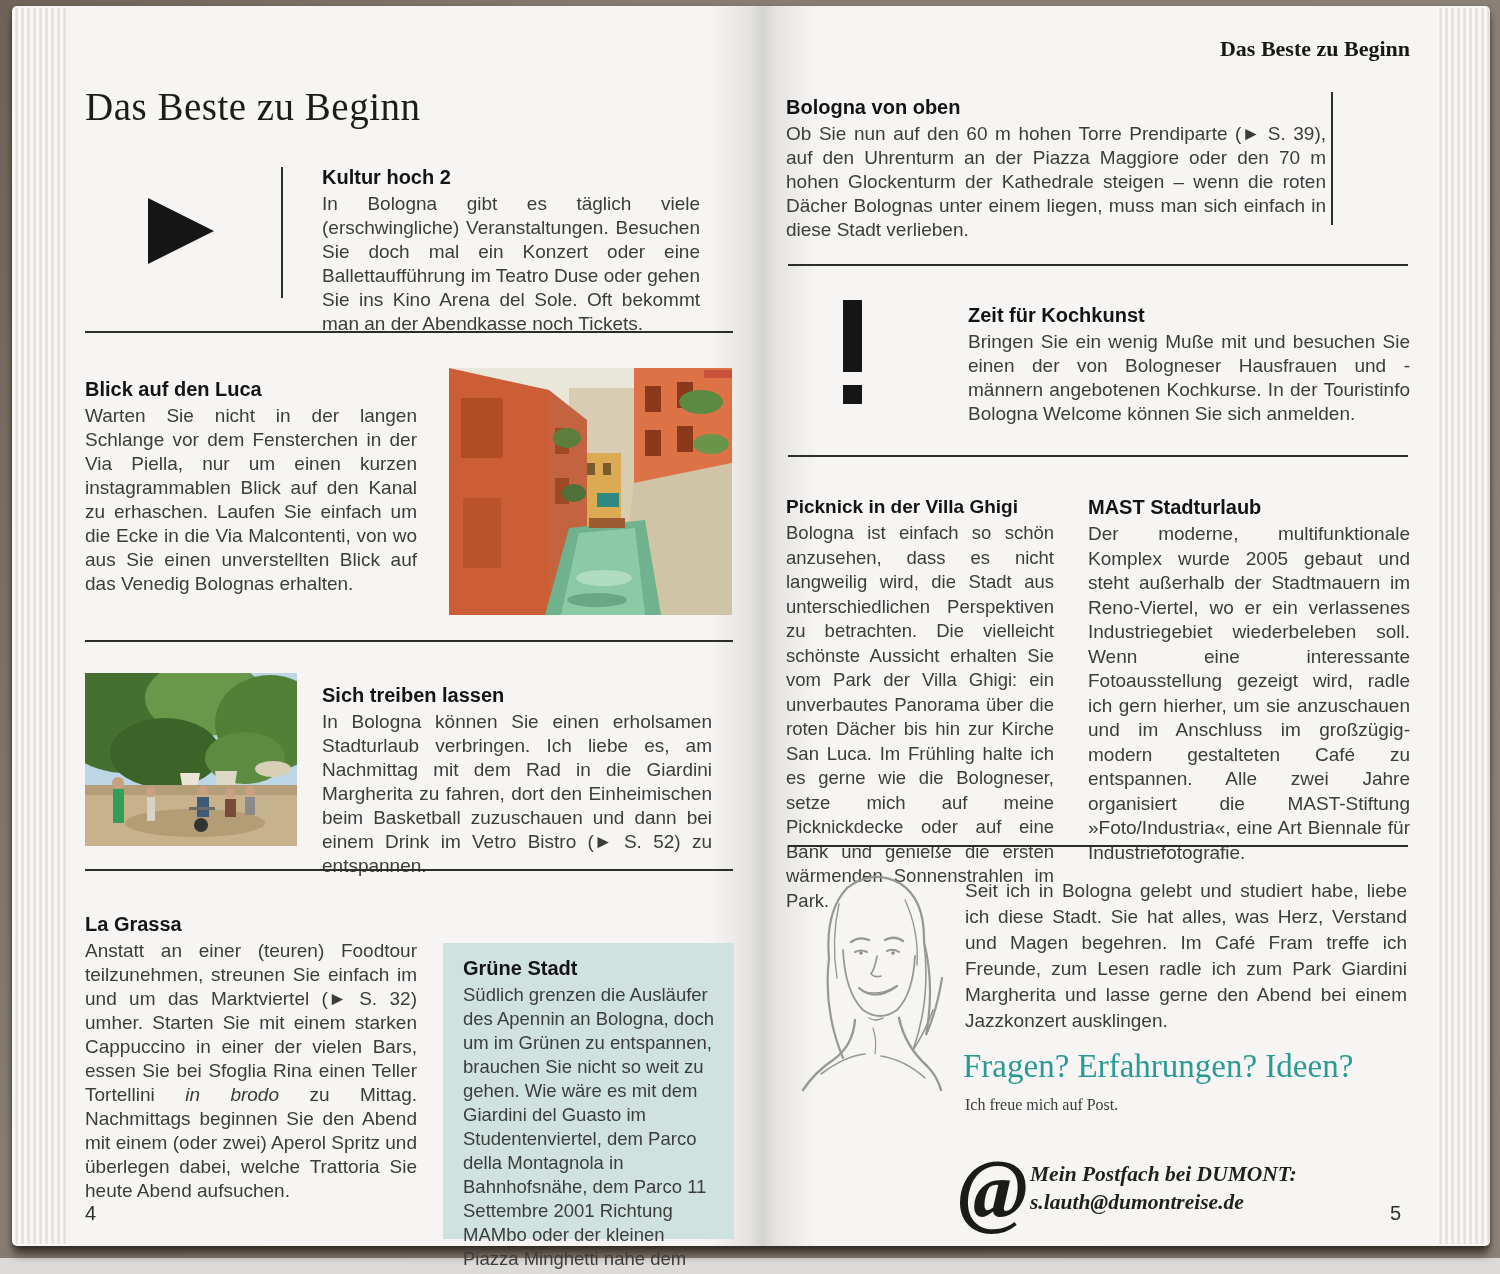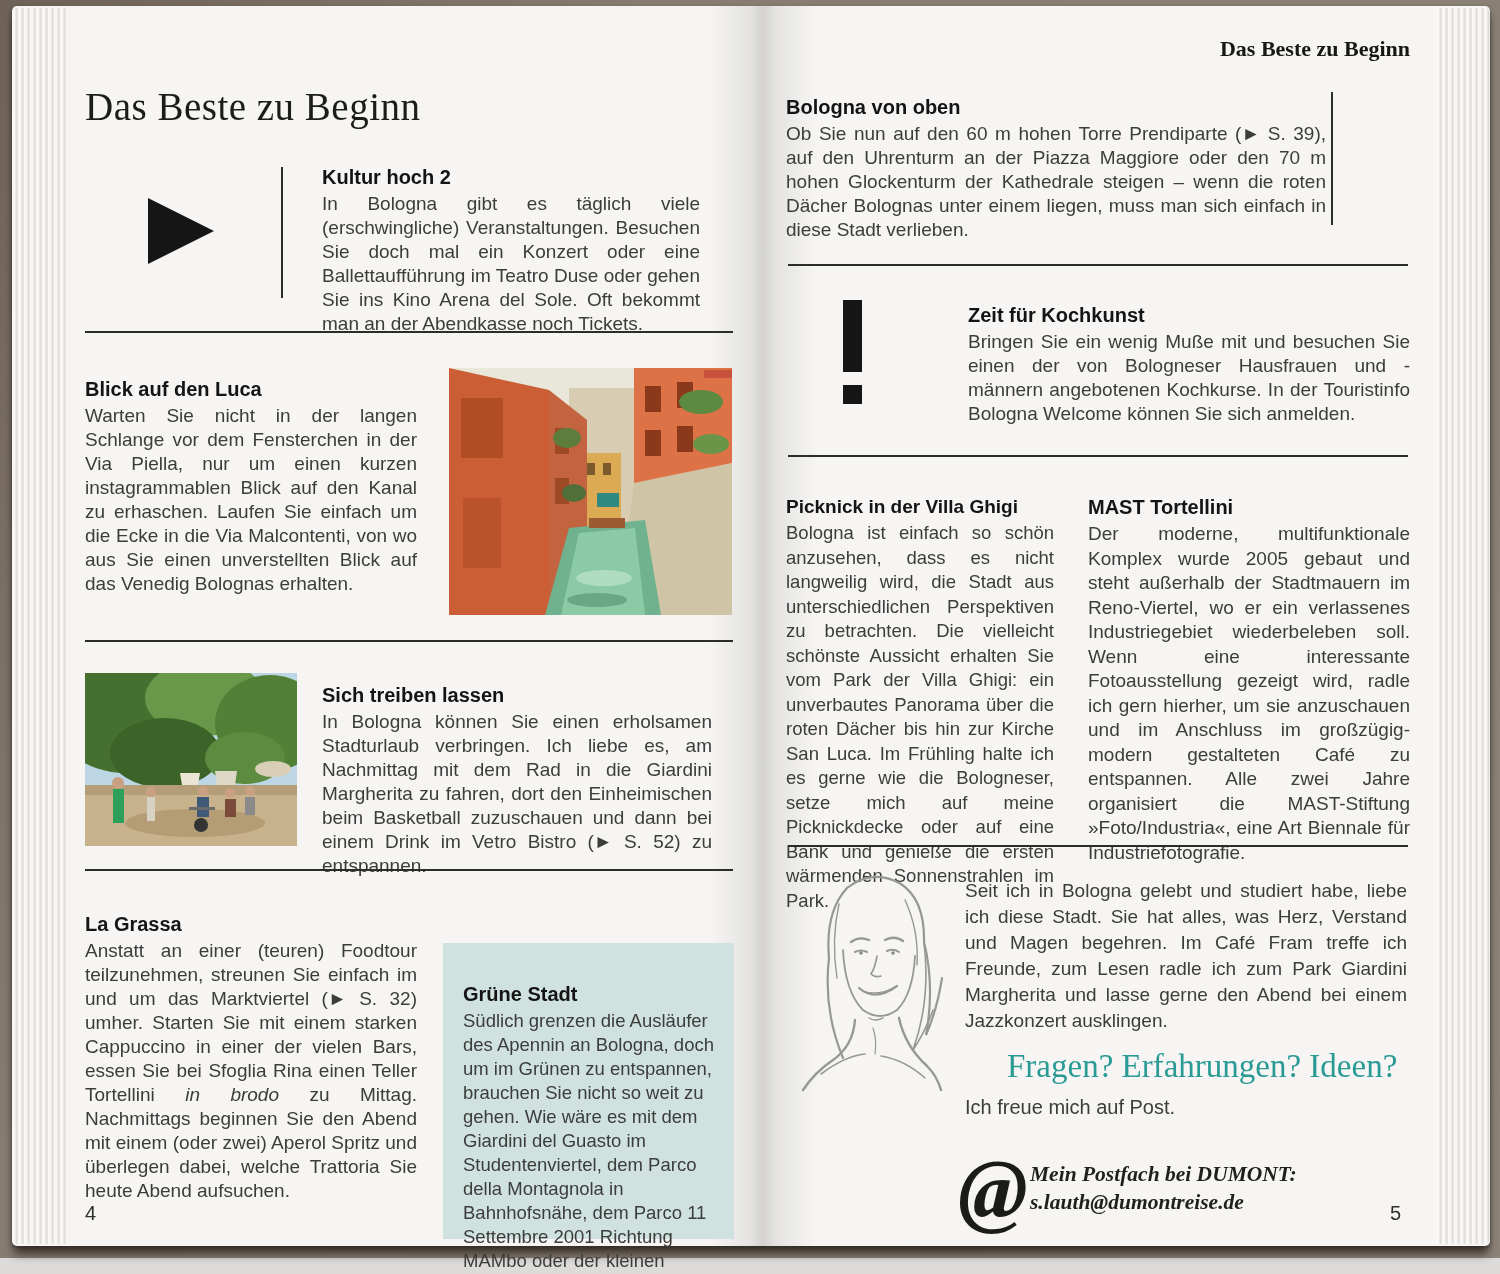--- a/index.html
+++ b/index.html
@@ -19,26 +19,26 @@
   .sec-head{font-weight:bold;font-size:20px;color:#141414;margin:8px 0 3px 0;}
   .body-txt{font-size:19px;line-height:24px;text-align:justify;color:#3c3c3b;}
   .hrule{height:2px;background:#2c2c2b;}
   .vrule{width:2px;background:#2c2c2b;}
 
   .tri{width:0;height:0;border-left:66px solid #161616;border-top:33px solid transparent;border-bottom:33px solid transparent;}
 
   .excl-bar{width:19px;height:72px;background:#161616;}
   .excl-dot{width:19px;height:19px;background:#161616;margin-top:13px;}
 
-  .teal-box{background:#cfe2e0;padding:32px 20px;box-sizing:border-box;}
+  .teal-box{background:#cfe2e0;padding:6px 20px;box-sizing:border-box;}
   .teal-box .sec-head{font-size:20px;}
   .teal-box .body-txt{font-size:18.5px;line-height:24px;text-align:left;}
 
-  .question{font-family:"Liberation Serif",serif;font-size:33px;color:#2a9a94;margin-left:44px;}
-  .post-line{font-size:20px;color:#3c3c3b;}
+  .question{font-family:"Liberation Serif",serif;font-size:33px;color:#2a9a94;}
+  .post-line{font-size:16px;color:#3c3c3b;font-family:Liberation Serif, serif;}
   .at-glyph{font-family:"Liberation Serif",serif;font-style:italic;font-weight:bold;font-size:84px;line-height:84px;color:#1b1b19;}
   .mailbox{font-family:"Liberation Serif",serif;font-style:italic;font-weight:bold;font-size:21.5px;line-height:28px;color:#1f1f1d;}
   .pagenum{font-size:20px;color:#2f2f2e;}
   .photo{display:block;}
   .col-txt{font-size:18.5px;line-height:24.5px;text-align:justify;color:#3c3c3b;}
   .italic{font-style:italic;}
 </style>
 </head>
 <body>
 
@@ -165,21 +165,21 @@
     </div>
 
     <div class="abs hrule" style="left:788px;top:455px;width:620px;"></div>
 
     <div class="abs" style="left:786px;top:488px;width:268px;">
       <div class="sec-head" style="font-size:19px;">Picknick in der Villa Ghigi</div>
       <div class="col-txt">Bologna ist einfach so schön anzusehen, dass es nicht langweilig wird, die Stadt aus unterschiedlichen Perspektiven zu betrachten. Die vielleicht schönste Aussicht erhalten Sie vom Park der Villa Ghigi: ein unverbautes Panorama über die roten Dächer bis hin zur Kirche San Luca. Im Frühling halte ich es gerne wie die Bologneser, setze mich auf meine Picknickdecke oder auf eine Bank und genieße die ersten wärmenden Sonnenstrahlen im Park.</div>
     </div>
 
     <div class="abs" style="left:1088px;top:488px;width:322px;">
-      <div class="sec-head">MAST Tortellini</div>
+      <div class="sec-head">MAST Stadturlaub</div>
       <div class="col-txt" style="font-size:19px;">Der moderne, multifunktionale Komplex wurde 2005 gebaut und steht außerhalb der Stadtmauern im Reno-Viertel, wo er ein verlassenes Industriegebiet wiederbeleben soll. Wenn eine interessante Fotoausstellung gezeigt wird, radle ich gern hierher, um sie anzuschauen und im Anschluss im großzügig-modern gestalteten Café zu entspannen. Alle zwei Jahre organisiert die MAST-Stiftung »Foto/Industria«, eine Art Biennale für Industriefotografie.</div>
     </div>
 
     <div class="abs hrule" style="left:788px;top:845px;width:620px;"></div>
 
     <svg class="abs" style="left:785px;top:860px;" width="175" height="232" viewBox="0 0 175 232">
       <g fill="none" stroke="#979795" stroke-width="2.2" stroke-linecap="round">
         <path d="M62,28 Q88,8 116,24 Q140,40 139,82 Q150,126 141,175 Q152,150 157,118"></path>
         <path d="M62,28 Q40,52 44,98 Q38,150 58,198"></path>
         <path d="M139,82 Q146,140 128,190 Q140,172 148,150" stroke-width="1.6"></path>

